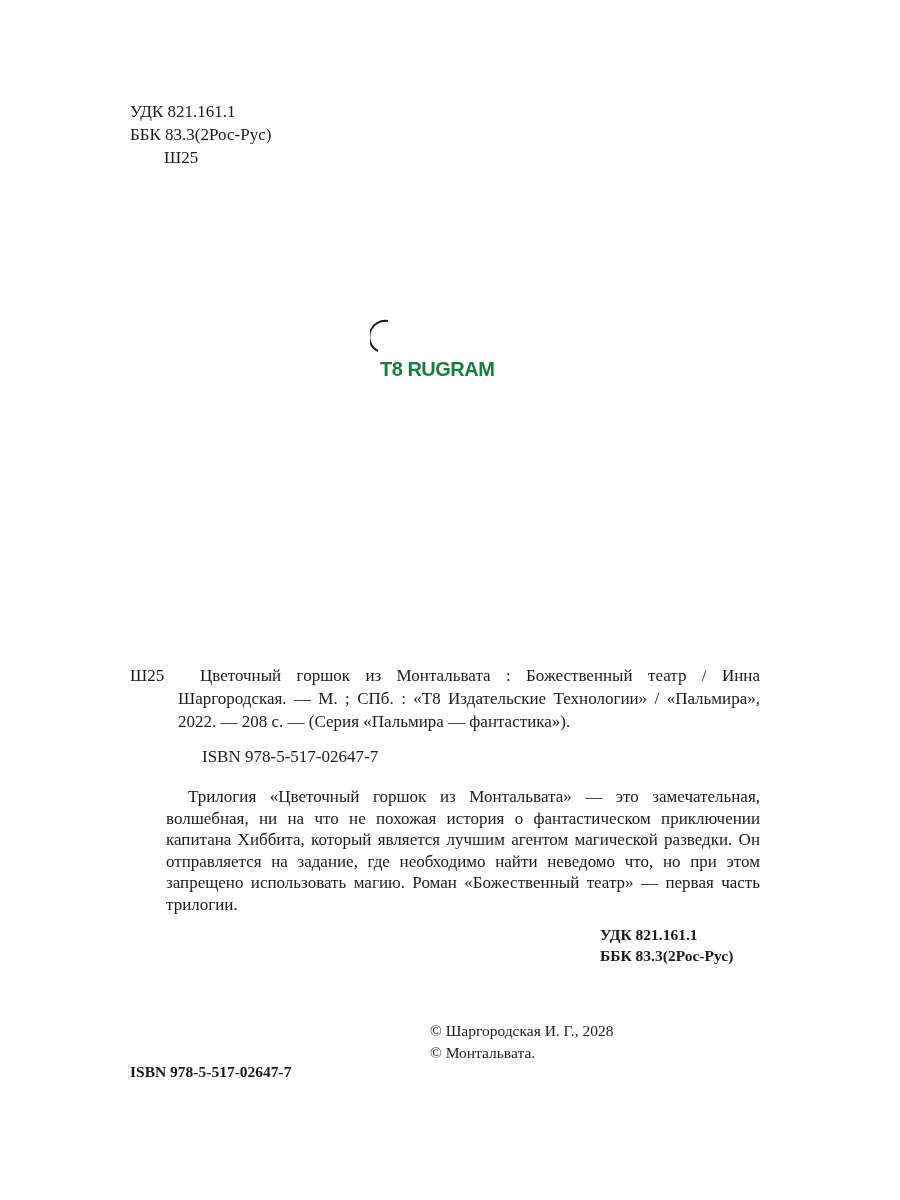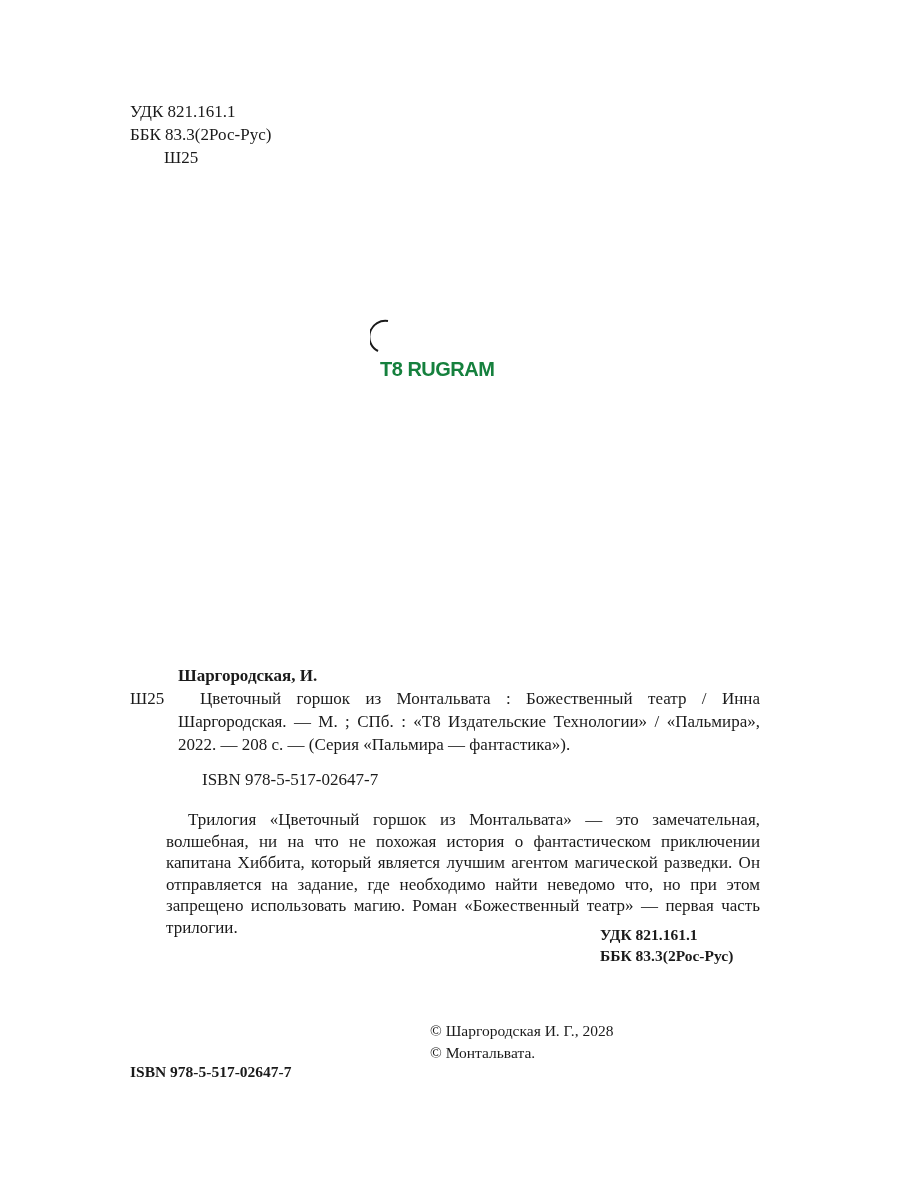--- a/index.html
+++ b/index.html
@@ -110,21 +110,20 @@
 </div>
 
 <div class="abs logo">
   <svg width="40" height="36" viewBox="0 0 40 36">
     <path d="M 18 3 A 16 16 0 0 0 8 33" fill="none" stroke="#1a1a1a" stroke-width="2"></path>
   </svg>
   <span class="logo-text">T8 RUGRAM</span>
 </div>
 
 <div class="abs card">
-  <div class="author">Шаргородская, И.</div>
   <div class="entry-row">
     <div class="code-col">Ш25</div>
     <div class="desc">Цветочный горшок из Монтальвата : Божественный театр / Инна Шаргородская. — М. ; СПб. : «Т8 Издательские Технологии» / «Пальмира», 2022. — 208 с. — (Серия «Пальмира — фантастика»).</div>
   </div>
   <div class="isbn-line">ISBN 978-5-517-02647-7</div>
   <div class="annotation">Трилогия «Цветочный горшок из Монтальвата» — это замечательная, волшебная, ни на что не похожая история о фантастическом приключении капитана Хиббита, который является лучшим агентом магической разведки. Он отправляется на задание, где необходимо найти неведомо что, но при этом запрещено использовать магию. Роман «Божественный театр» — первая часть трилогии.</div>
 </div>
 
 <div class="abs classif-right">
   <div>УДК 821.161.1</div>

